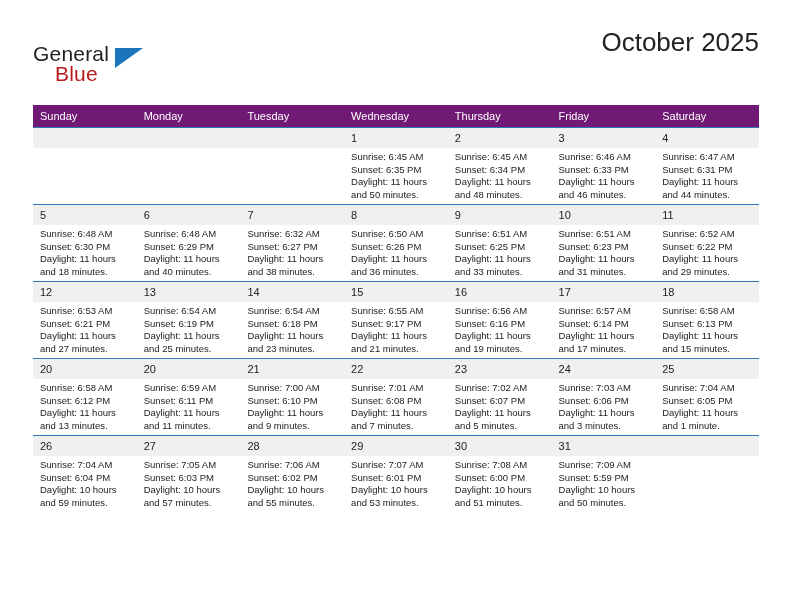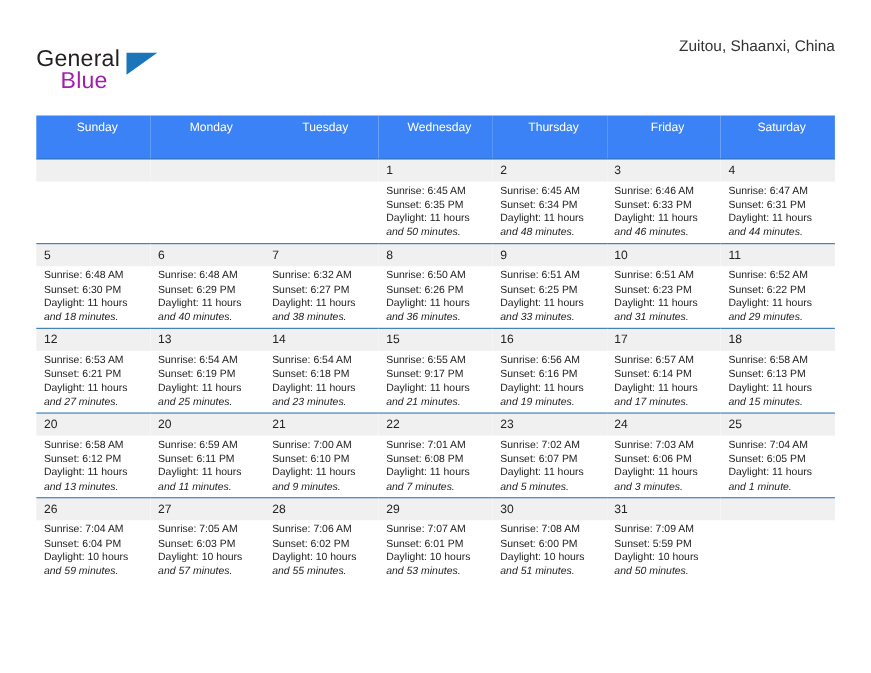--- a/index.html
+++ b/index.html
@@ -46,21 +46,21 @@
     letter-spacing: 0.2px;
     color: #231f20;
     font-family: "Liberation Sans", sans-serif;
   }
   .brand-blue {
     position: absolute;
     left: 22px;
     top: 20px;
     font-size: 21px;
     letter-spacing: 0.2px;
-    color: #a21caf;
+    color: #b91c1c;
     font-family: "Liberation Sans", sans-serif;
   }
   .brand-tri {
     position: absolute;
     left: 82px;
     top: 6px;
     width: 0;
     height: 0;
     border-left: 28px solid #1b75bb;
     border-bottom: 20px solid transparent;
@@ -89,26 +89,26 @@
   
   .calendar {
     position: absolute;
     left: 33px;
     top: 105px;
     width: 726px;
     border-collapse: collapse;
     table-layout: fixed;
   }
   .calendar th {
-    background: #3b82f6;
+    background: #701a75;
     color: #ffffff;
     font-size: 11px;
     font-weight: normal;
-    text-align: center;
-    padding: 5px 0 22px 7px;
+    text-align: left;
+    padding: 5px 0 5px 7px;
     height: 11px;
     line-height: 12px;
     border: none;
   }
   .calendar td {
     vertical-align: top;
     padding: 0;
     border: none;
     border-top: 1.5px solid #3075b4;
     height: 76px;
@@ -136,38 +136,37 @@
     font-size: 9.5px;
     line-height: 12.6px;
     color: #222222;
   }
   .info span {
     display: block;
     white-space: nowrap;
   }
   .info .dl2 {
     white-space: nowrap;
-    font-style: italic;
   }
 </style>
 </head>
 <body>
 
 <div class="page">
 
   <div class="header">
 
     <div class="brand">
       <span class="brand-general">General</span>
       <span class="brand-tri"></span>
       <span class="brand-blue">Blue</span>
     </div>
 
     <div class="title-block">
-      <div class="cal-location">Zuitou, Shaanxi, China</div>
+      <div class="cal-title">October 2025</div>
     </div>
 
   </div>
 
   <table class="calendar">
     <thead>
       <tr id="weekday-row">
           <th>Sunday</th>
           <th>Monday</th>
           <th>Tuesday</th>

